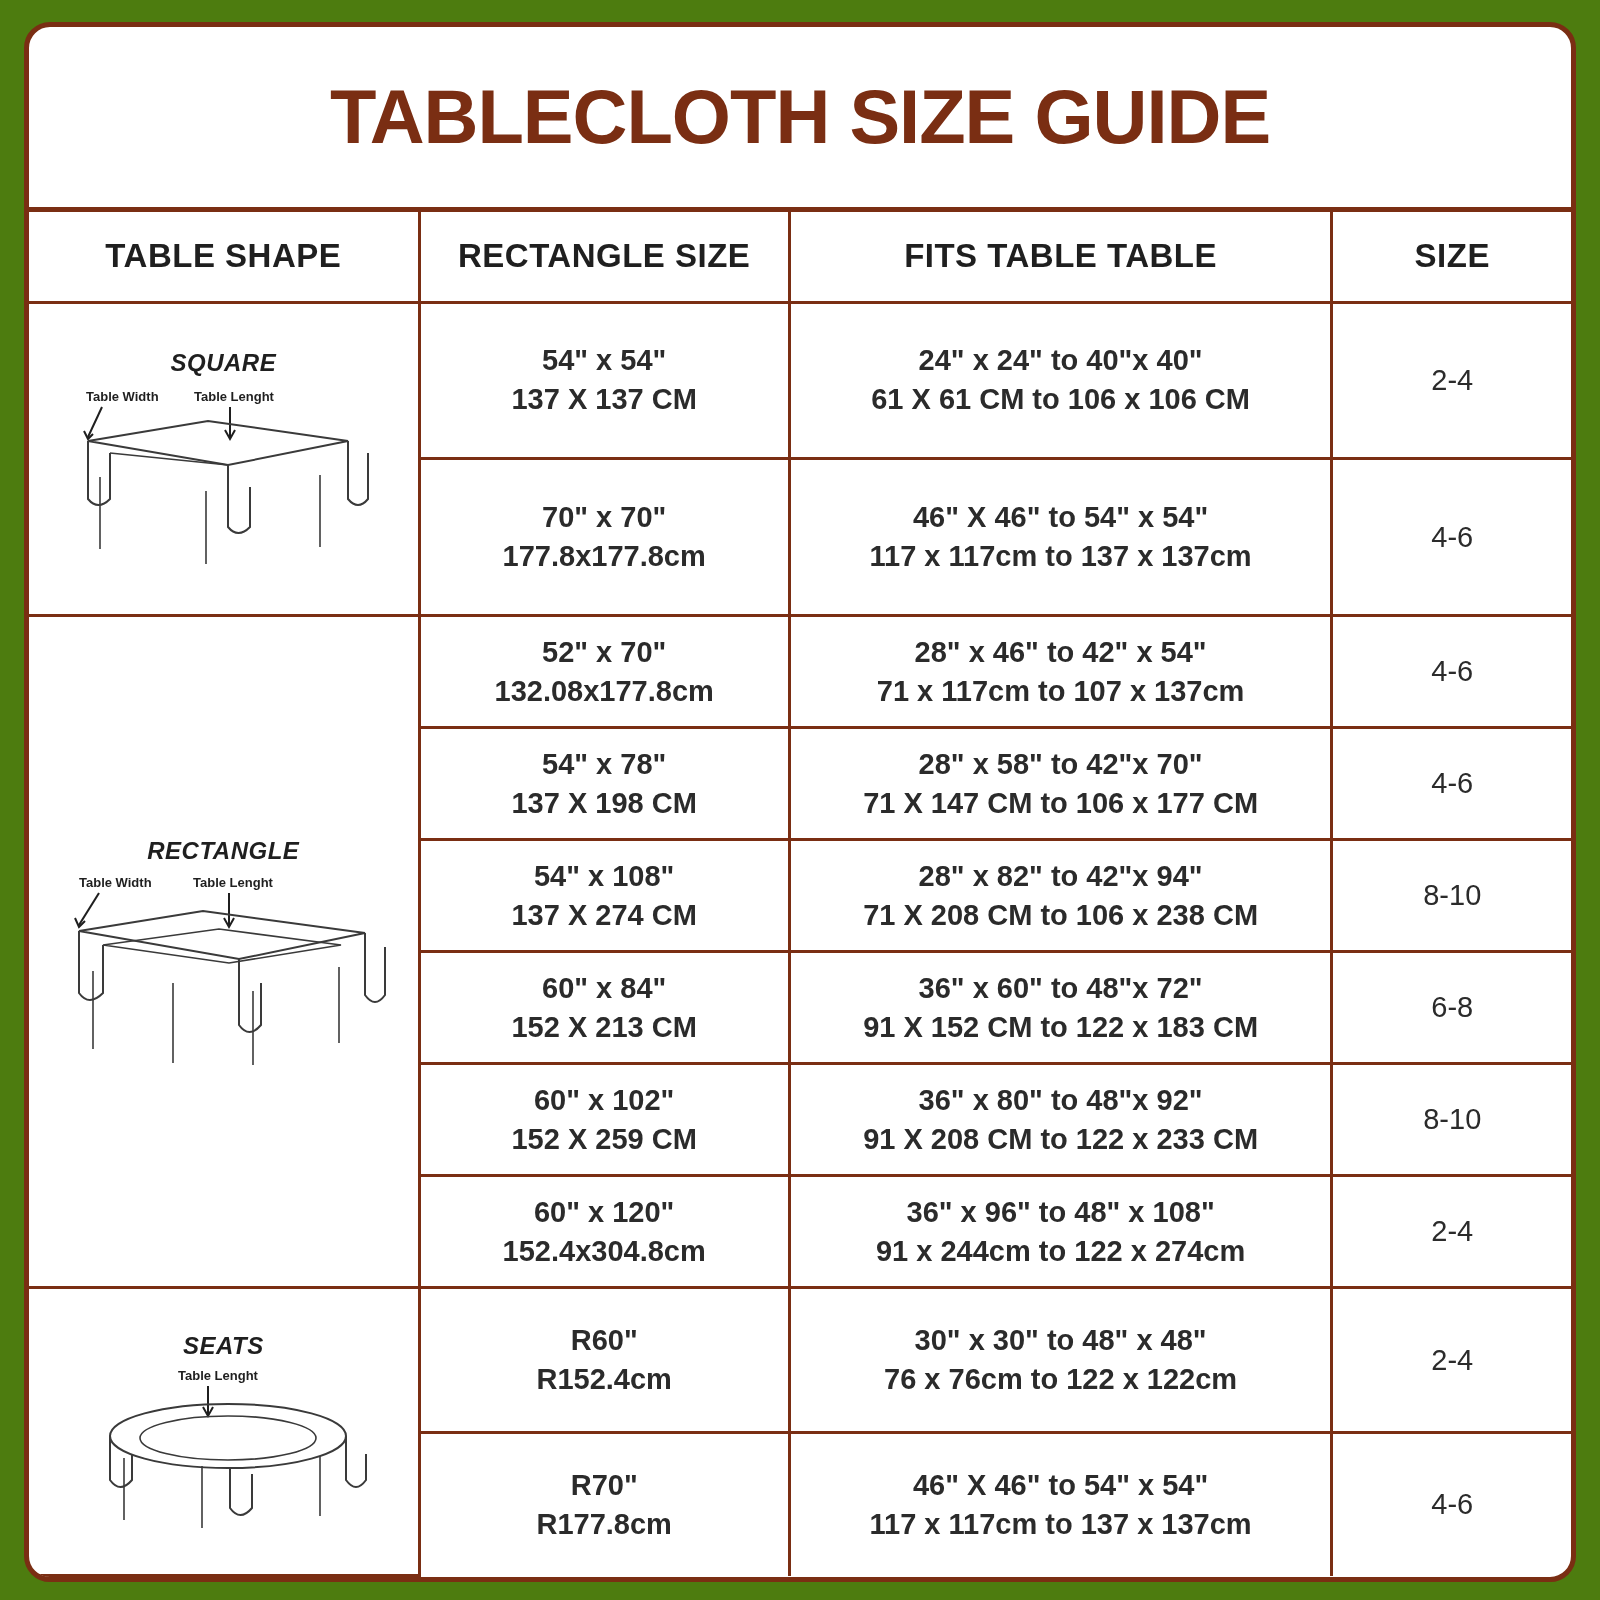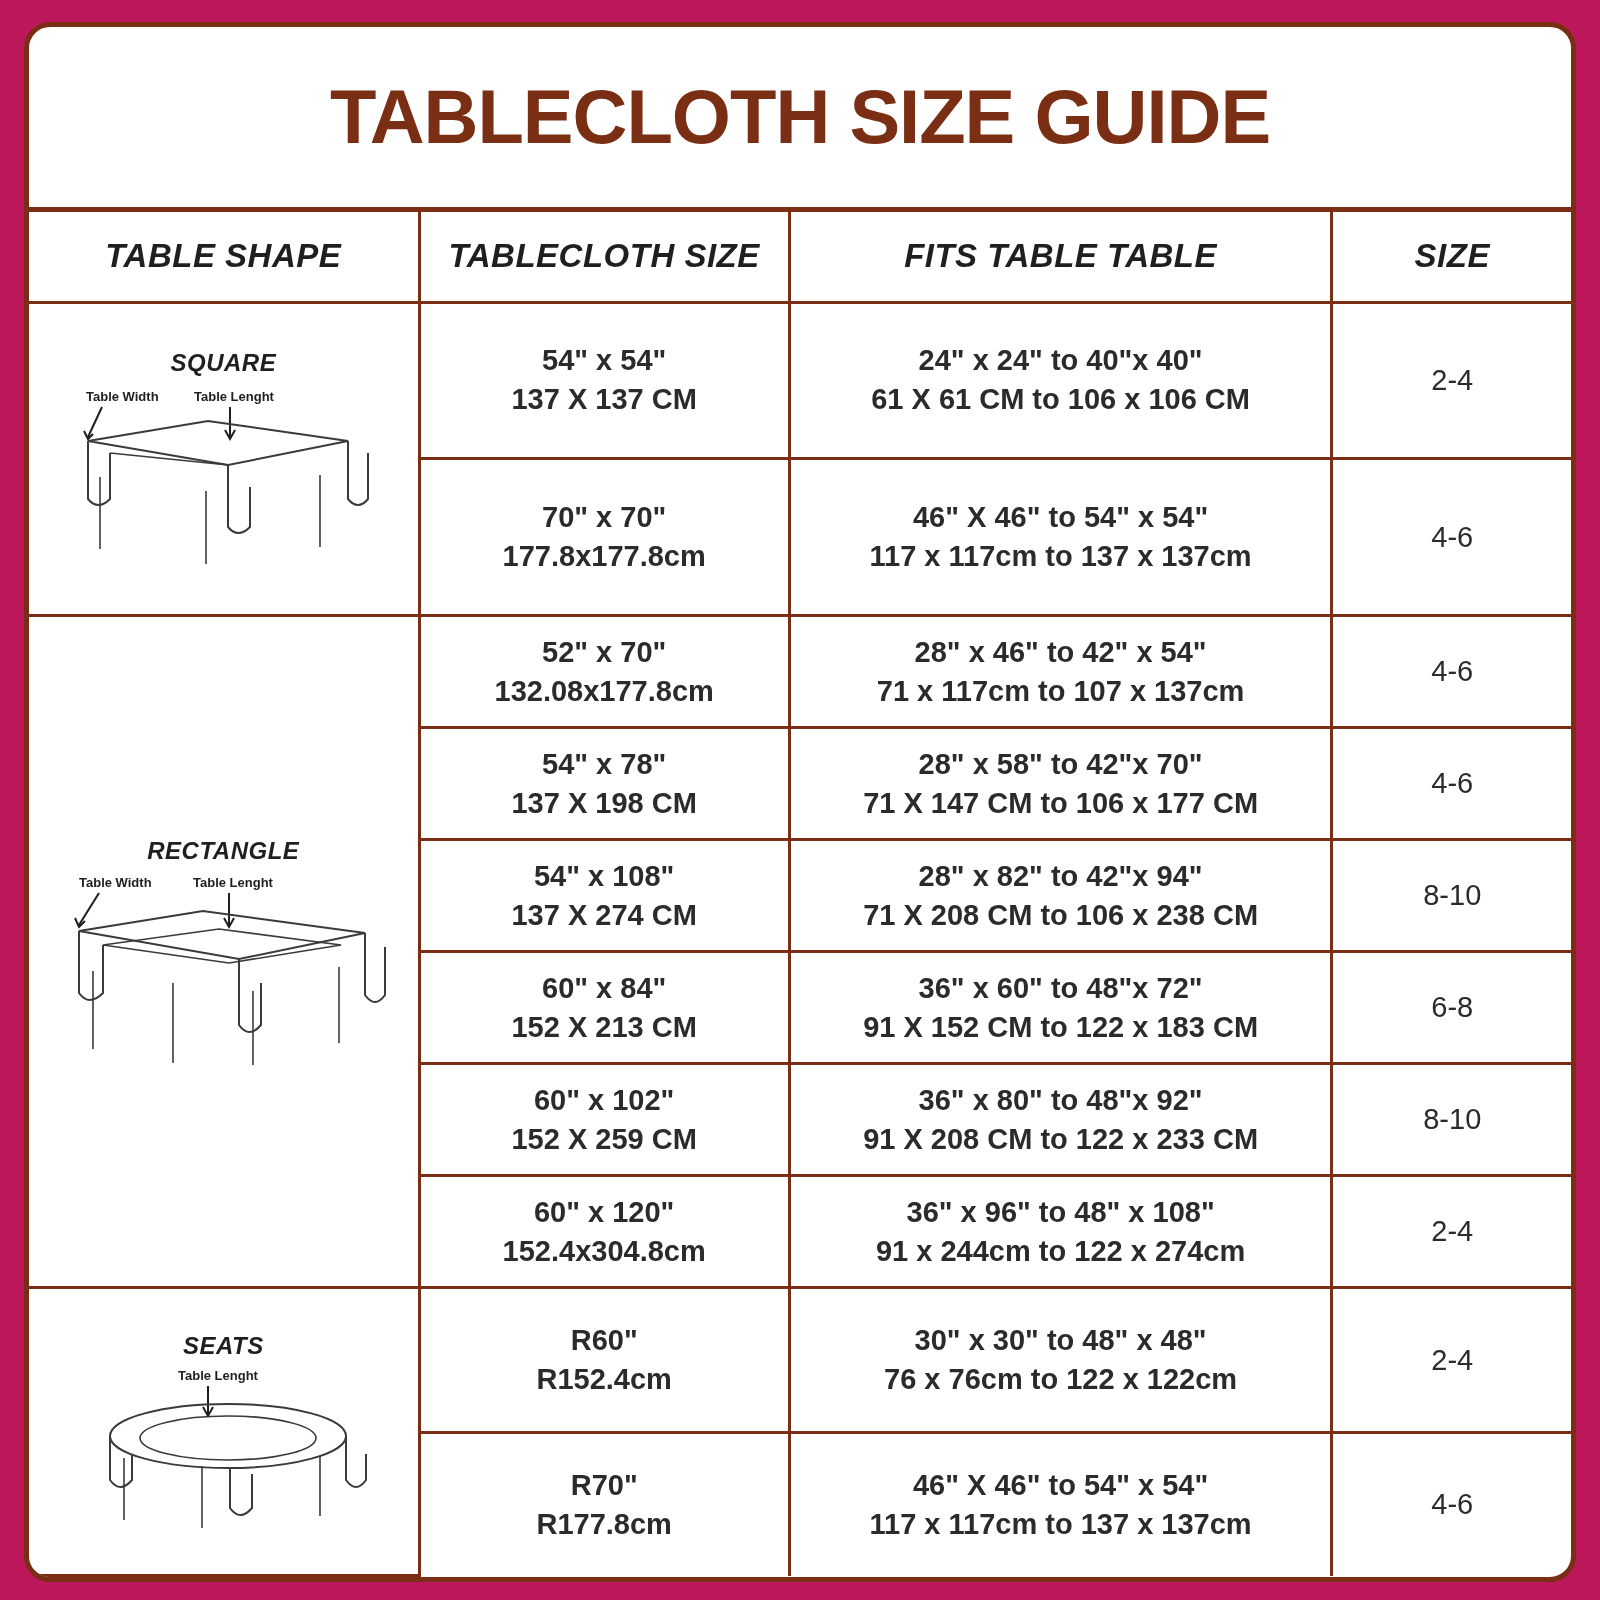--- a/index.html
+++ b/index.html
@@ -5,21 +5,21 @@
   * { box-sizing: border-box; }
   html, body {
     margin: 0; padding: 0;
     width: 1600px; height: 1600px;
     background: #ffffff;
     font-family: "Liberation Sans", sans-serif;
   }
   #sheet {
     position: relative;
     width: 1600px; height: 1600px;
-    background: #be185d;
+    background: #4d7c0f;
     padding: 22px 24px 18px 24px;
   }
   .frame {
     width: 100%; height: 100%;
     border: 5px solid #7a2e13;
     border-radius: 26px;
     overflow: hidden;
     display: flex;
     flex-direction: column;
     background: #ffffff;
@@ -62,21 +62,21 @@
   thead th {
     font-size: 33px;
     font-weight: bold;
     letter-spacing: 0.5px;
     height: 90px;
     color: #1f1f1f;
   }
   
   tr > *:first-child { border-left: none; }
   tr > *:last-child { border-right: none; }
-  thead th { border-top: none; font-style: italic; }
+  thead th { border-top: none; }
   tbody tr:last-child td { border-bottom: none; }
 
   td.size, td.fits {
     font-size: 29px;
     font-weight: bold;
     line-height: 1.35;
     white-space: pre-line;
   }
   td.seats {
     font-size: 29px;
@@ -122,21 +122,21 @@
     <table>
       <colgroup>
         <col class="c1">
           <col class="c2">
           <col class="c3">
           <col class="c4">
       </colgroup>
       <thead>
         <tr>
           <th>TABLE SHAPE</th>
-          <th>TABLECLOTH SIZE</th>
+          <th>RECTANGLE SIZE</th>
           <th>FITS TABLE TABLE</th>
           <th>SIZE</th>
         </tr>
       </thead>
       <tbody>
 
         <tr>
           <td class="shape" rowspan="2">
             <div class="shape-label">SQUARE</div>
             <div class="dia-wrap">

